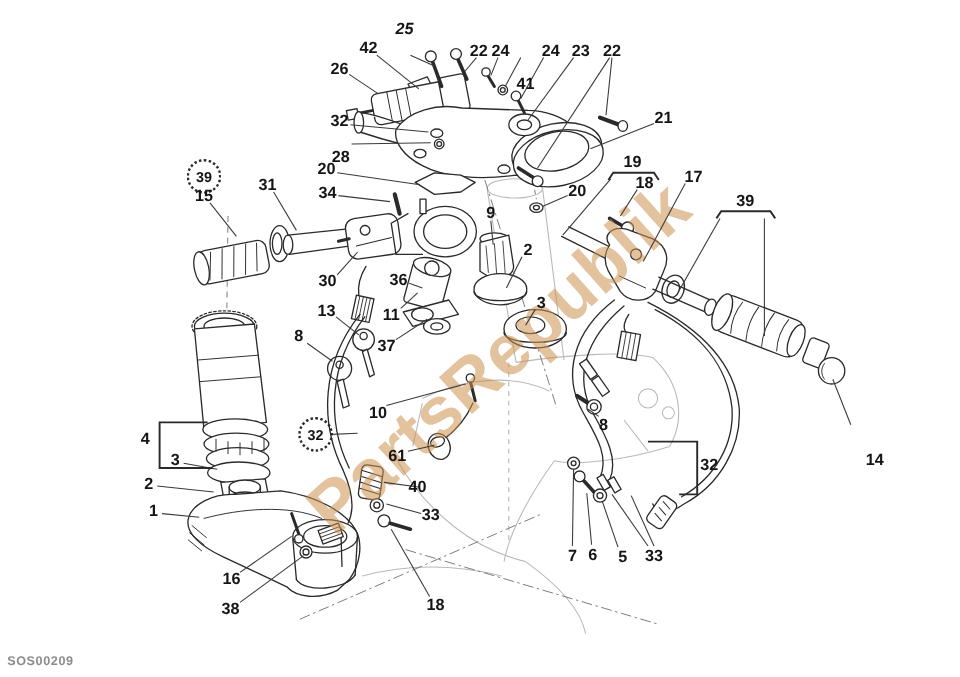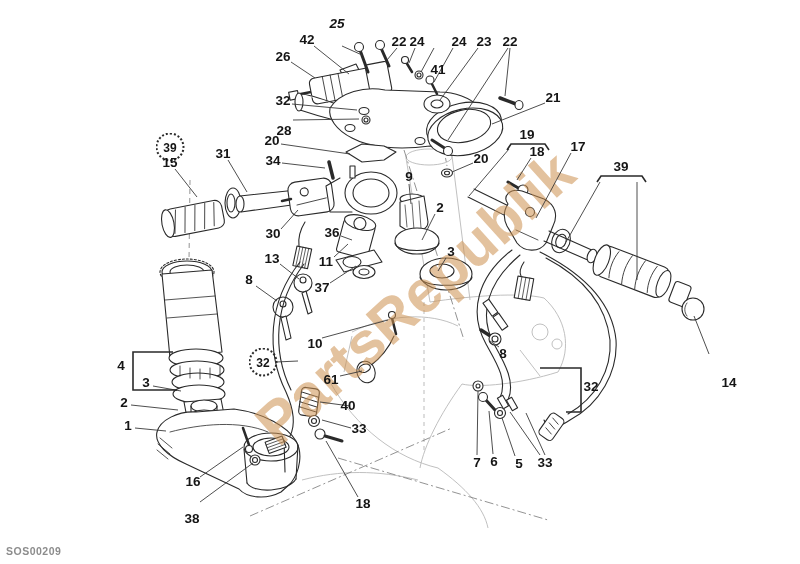--- a/index.html
+++ b/index.html
@@ -393,21 +393,21 @@
       <div class="callout" style="left: 714px; top: 383px; margin-left: 15px;">14</div>
       <div class="callout" style="left: 331px; top: 380px;">61</div>
       <div class="callout" style="left: 591px; top: 387px;">32</div>
       <div class="callout" style="left: 121px; top: 366px;">4</div>
       <div class="callout" style="left: 146px; top: 383px;">3</div>
       <div class="callout" style="left: 124px; top: 403px;">2</div>
       <div class="callout" style="left: 348px; top: 406px;">40</div>
       <div class="callout" style="left: 128px; top: 426px;">1</div>
       <div class="callout" style="left: 359px; top: 429px;">33</div>
       <div class="callout" style="left: 193px; top: 482px;">16</div>
-      <div class="callout" style="left: 192px; top: 507px; margin-top: 12px;">38</div>
+      <div class="callout" style="left: 192px; top: 507px;">38</div>
       <div class="callout" style="left: 363px; top: 504px;">18</div>
       <div class="callout" style="left: 477px; top: 463px;">7</div>
       <div class="callout" style="left: 494px; top: 462px;">6</div>
       <div class="callout" style="left: 519px; top: 464px;">5</div>
       <div class="callout" style="left: 545px; top: 463px;">33</div>
     </div>
 
   <div class="img-code">SOS00209</div>
 </div>
 

